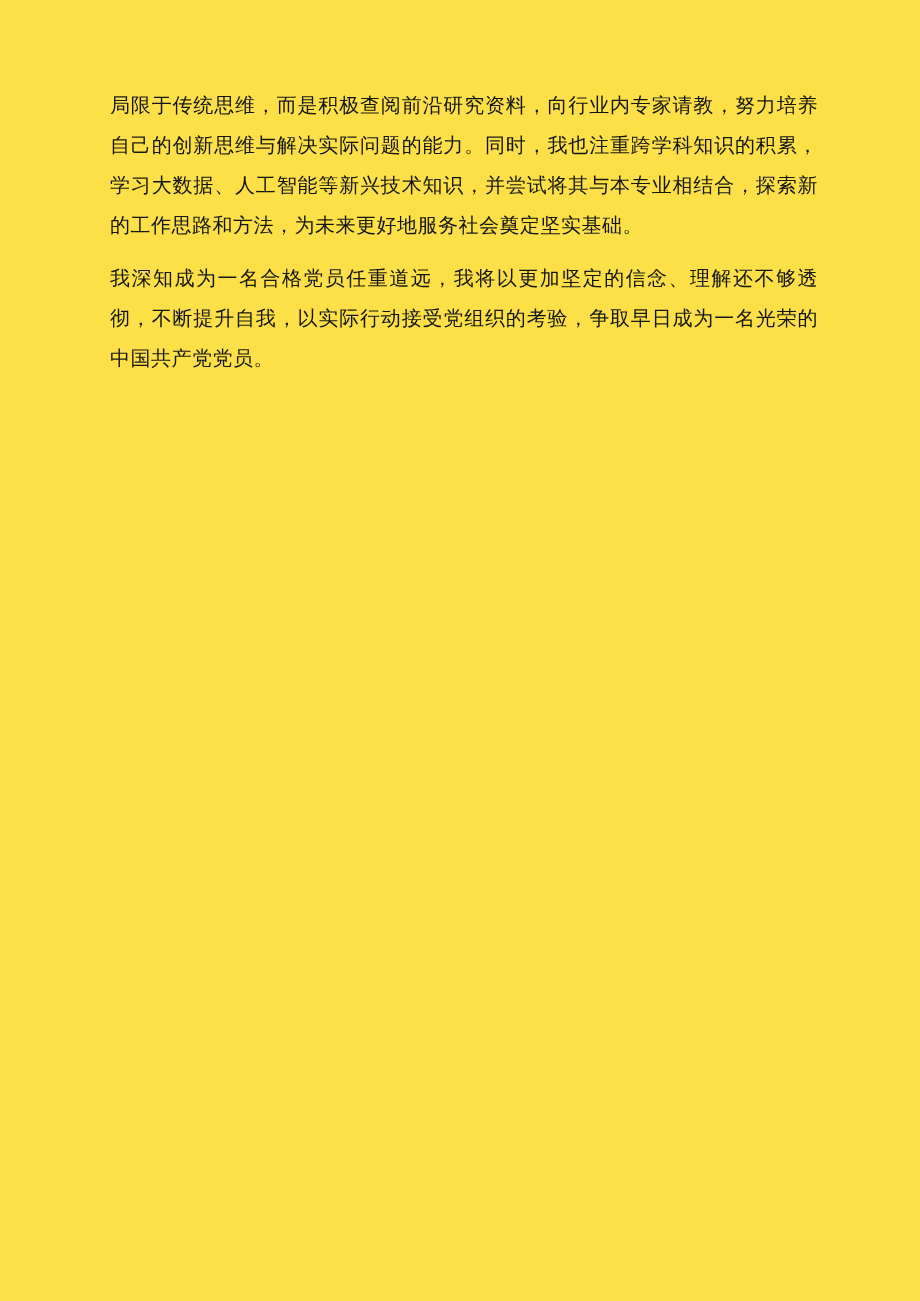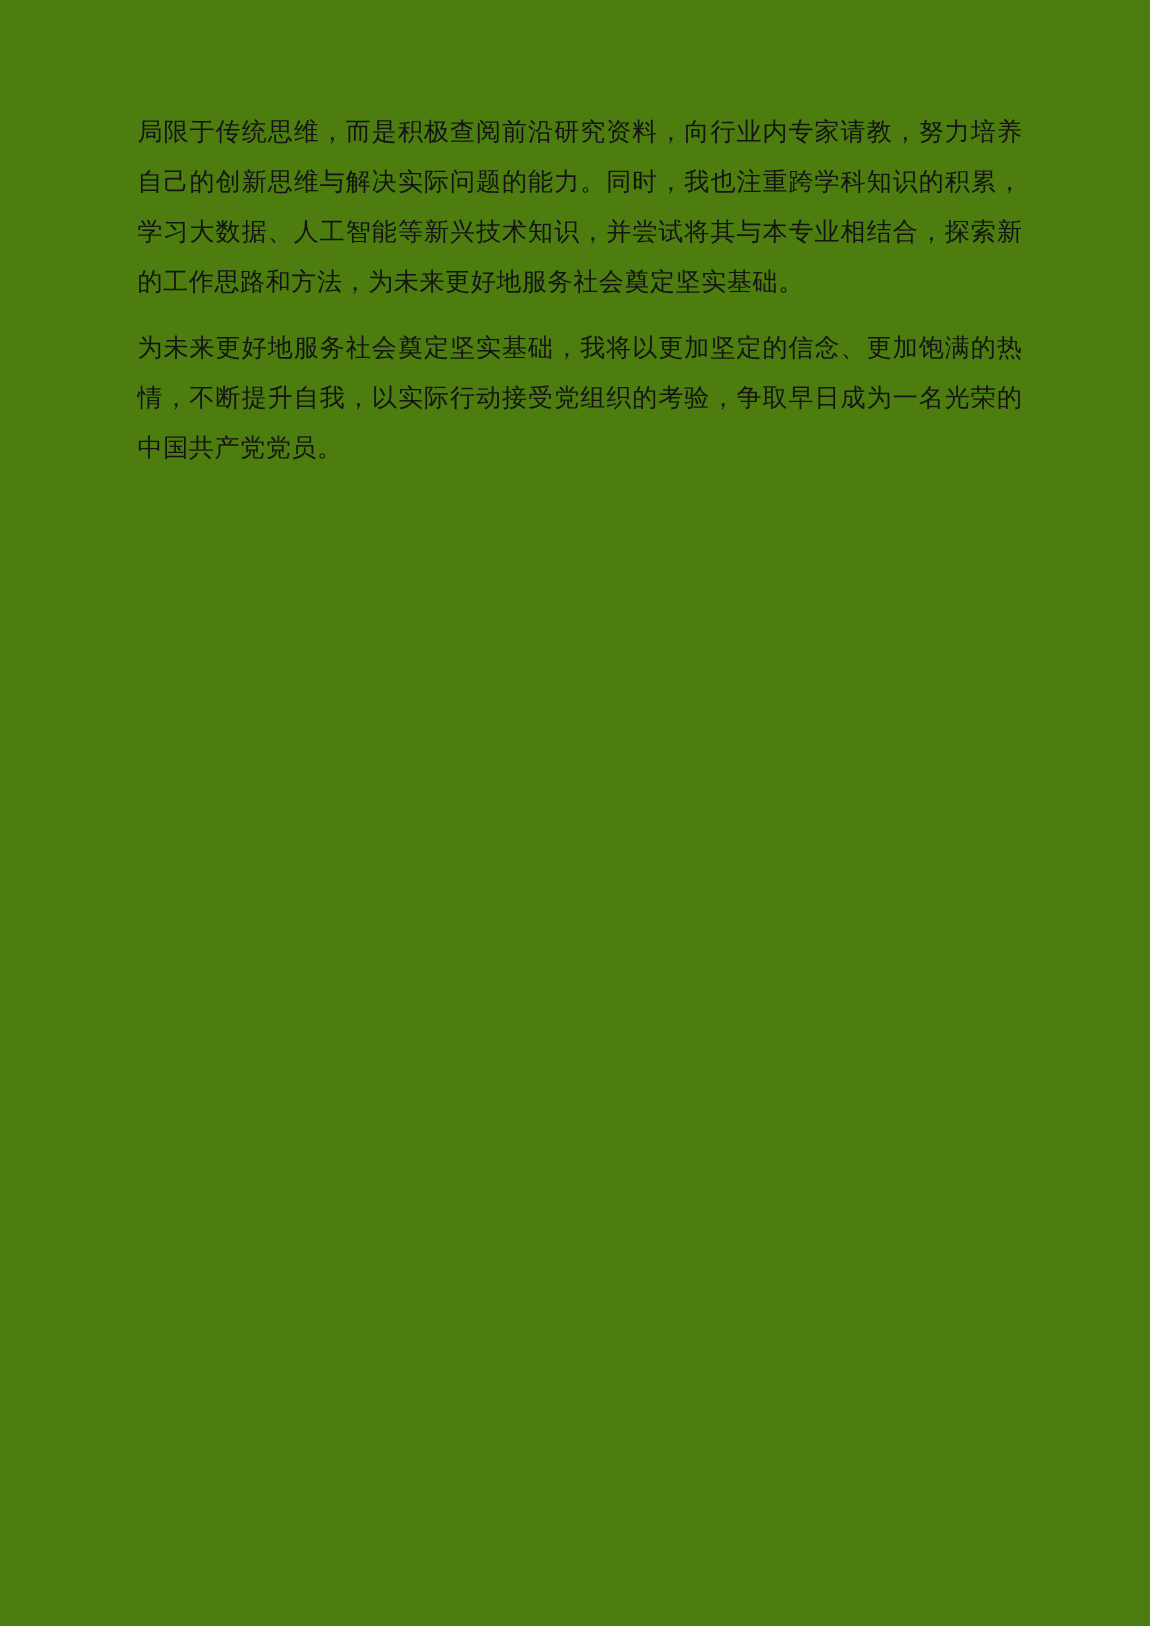--- a/index.html
+++ b/index.html
@@ -4,21 +4,21 @@
 <style>
   html, body {
     margin: 0;
     padding: 0;
     background: #ffffff;
   }
   .page {
     position: relative;
     width: 920px;
     height: 1301px;
-    background: #4d7c0f;
+    background: #fde047;
     overflow: hidden;
     font-family: "DejaVu Serif", "Liberation Serif", serif;
   }
   .content {
     position: absolute;
     left: 110px;
     top: 85px;
     width: 708px;
   }
   .content p {
@@ -31,15 +31,15 @@
     letter-spacing: 0.5px;
     word-break: break-all;
   }
 </style>
 </head>
 <body>
 
 <div class="page">
   <div class="content">
     <p>局限于传统思维，而是积极查阅前沿研究资料，向行业内专家请教，努力培养自己的创新思维与解决实际问题的能力。同时，我也注重跨学科知识的积累，学习大数据、人工智能等新兴技术知识，并尝试将其与本专业相结合，探索新的工作思路和方法，为未来更好地服务社会奠定坚实基础。</p>
-    <p>为未来更好地服务社会奠定坚实基础，我将以更加坚定的信念、更加饱满的热情，不断提升自我，以实际行动接受党组织的考验，争取早日成为一名光荣的中国共产党党员。</p>
+    <p>我深知成为一名合格党员任重道远，我将以更加坚定的信念、理解还不够透彻，不断提升自我，以实际行动接受党组织的考验，争取早日成为一名光荣的中国共产党党员。</p>
   </div>
 </div>
 
 </body></html>

